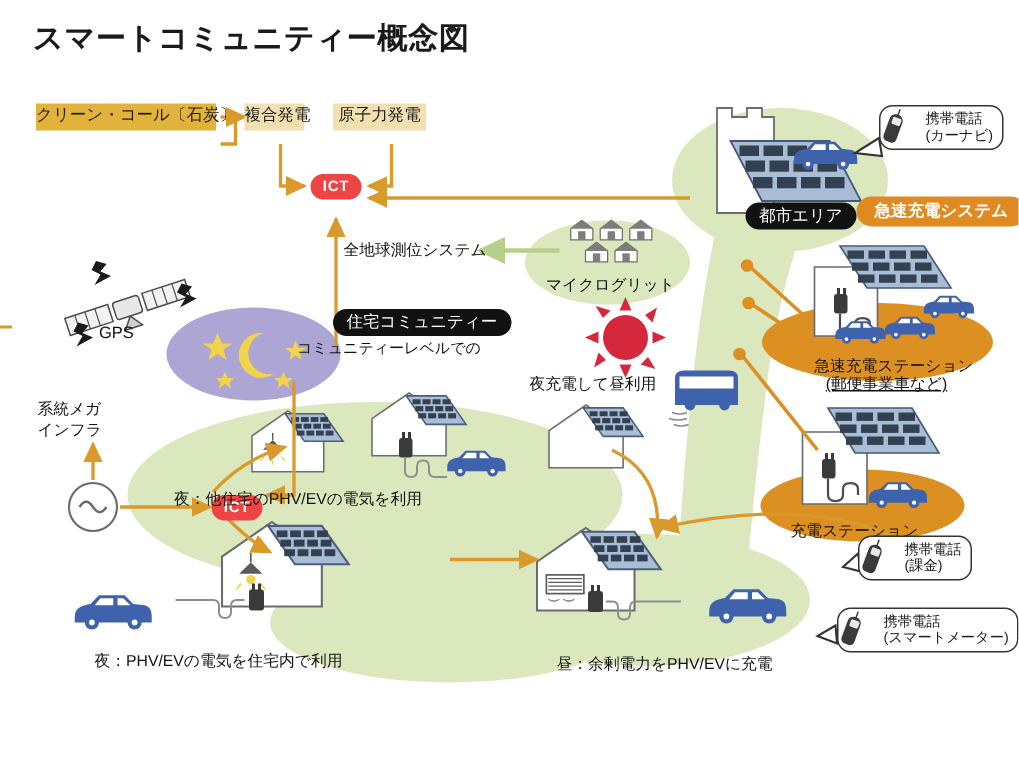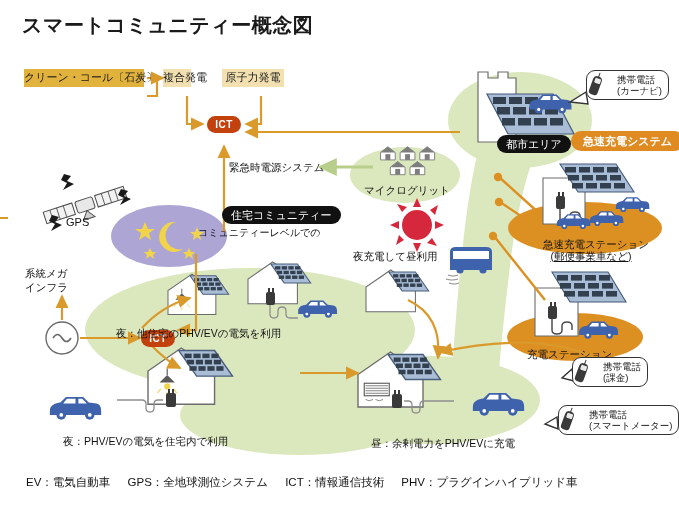--- a/index.html
+++ b/index.html
@@ -33,21 +33,21 @@
     background:#111;color:#fff;border-radius:11px;
     font-size:11px;font-weight:normal;line-height:18px;height:18px;
     padding:0 9px;white-space:nowrap;text-align:center;
   }
   .pill-orange{
     background:#e08a22;color:#fff;border-radius:12px;
     font-size:11px;font-weight:bold;line-height:20px;height:20px;
     padding:0 12px;white-space:nowrap;text-align:center;
   }
   .ict{
-    background:#c2410c;color:#fff;border-radius:10px;
+    background:#ef4444;color:#fff;border-radius:10px;
     font-size:10px;font-weight:bold;line-height:17px;height:17px;
     width:34px;text-align:center;letter-spacing:.5px;
   }
 
   
   .cap{font-size:10.5px;line-height:13px;white-space:nowrap;color:#111;}
   .cap.c{text-align:center;}
   .cap2{font-size:10px;line-height:12px;text-align:left;color:#111;}
 
   
@@ -429,27 +429,27 @@
     <g fill="#ffffff" stroke="#333" stroke-width="1.4">
       <polygon points="586,92 570,102 588,104"></polygon>
       <polygon points="572,369 562,378 574,381"></polygon>
       <polygon points="557,417 545,424 558,429"></polygon>
     </g>
   </svg>
 
   <div class="abs title">スマートコミュニティー概念図</div>
 
   <div class="abs goldbox gold-dark" style="left:24px;top:69px;width:120px;">クリーン・コール〔石炭〕</div>
-  <div class="abs goldbox gold-light" style="left:163px;top:69px;width:28px;">複合発電</div>
+  <div class="abs goldbox gold-light" style="left:163px;top:69px;width:40px;">複合発電</div>
   <div class="abs goldbox gold-light" style="left:222px;top:69px;width:62px;">原子力発電</div>
 
   <div class="abs ict" style="left:207px;top:116px;">ICT</div>
   <div class="abs ict" style="left:141px;top:330px;">ICT</div>
 
-  <div class="abs cap" style="left:229px;top:161px;">緊急時電源システム</div>
+  <div class="abs cap" style="left:229px;top:161px;">全地球測位システム</div>
   <div class="abs cap" style="left:364px;top:184px;">マイクログリット</div>
   <div class="abs cap" style="left:66px;top:216px;font-size:11px;">GPS</div>
 
   <div class="abs cap" style="left:25px;top:267px;">系統メガ</div>
   <div class="abs cap" style="left:25px;top:281px;">インフラ</div>
 
   <div class="abs pill" style="left:222px;top:206px;">住宅コミュニティー</div>
   <div class="abs cap2" style="left:198px;top:227px;width:160px;">コミュニティーレベルでの</div>
 
   <div class="abs cap" style="left:353px;top:250px;">夜充電して昼利用</div>
@@ -483,20 +483,14 @@
   </div>
 
   <div class="abs bubble" style="left:558px;top:405px;">
     <span class="phoneicon"></span>
     <span class="txt">
       <span>携帯電話</span><br>
       <span>(スマートメーター)</span>
     </span>
   </div>
 
-  <div class="abs legend">
-    <span>EV：電気自動車</span>
-    <span>GPS：全地球測位システム</span>
-    <span>ICT：情報通信技術</span>
-    <span>PHV：プラグインハイブリッド車</span>
-  </div>
 
 </div>
 
 </body></html>

